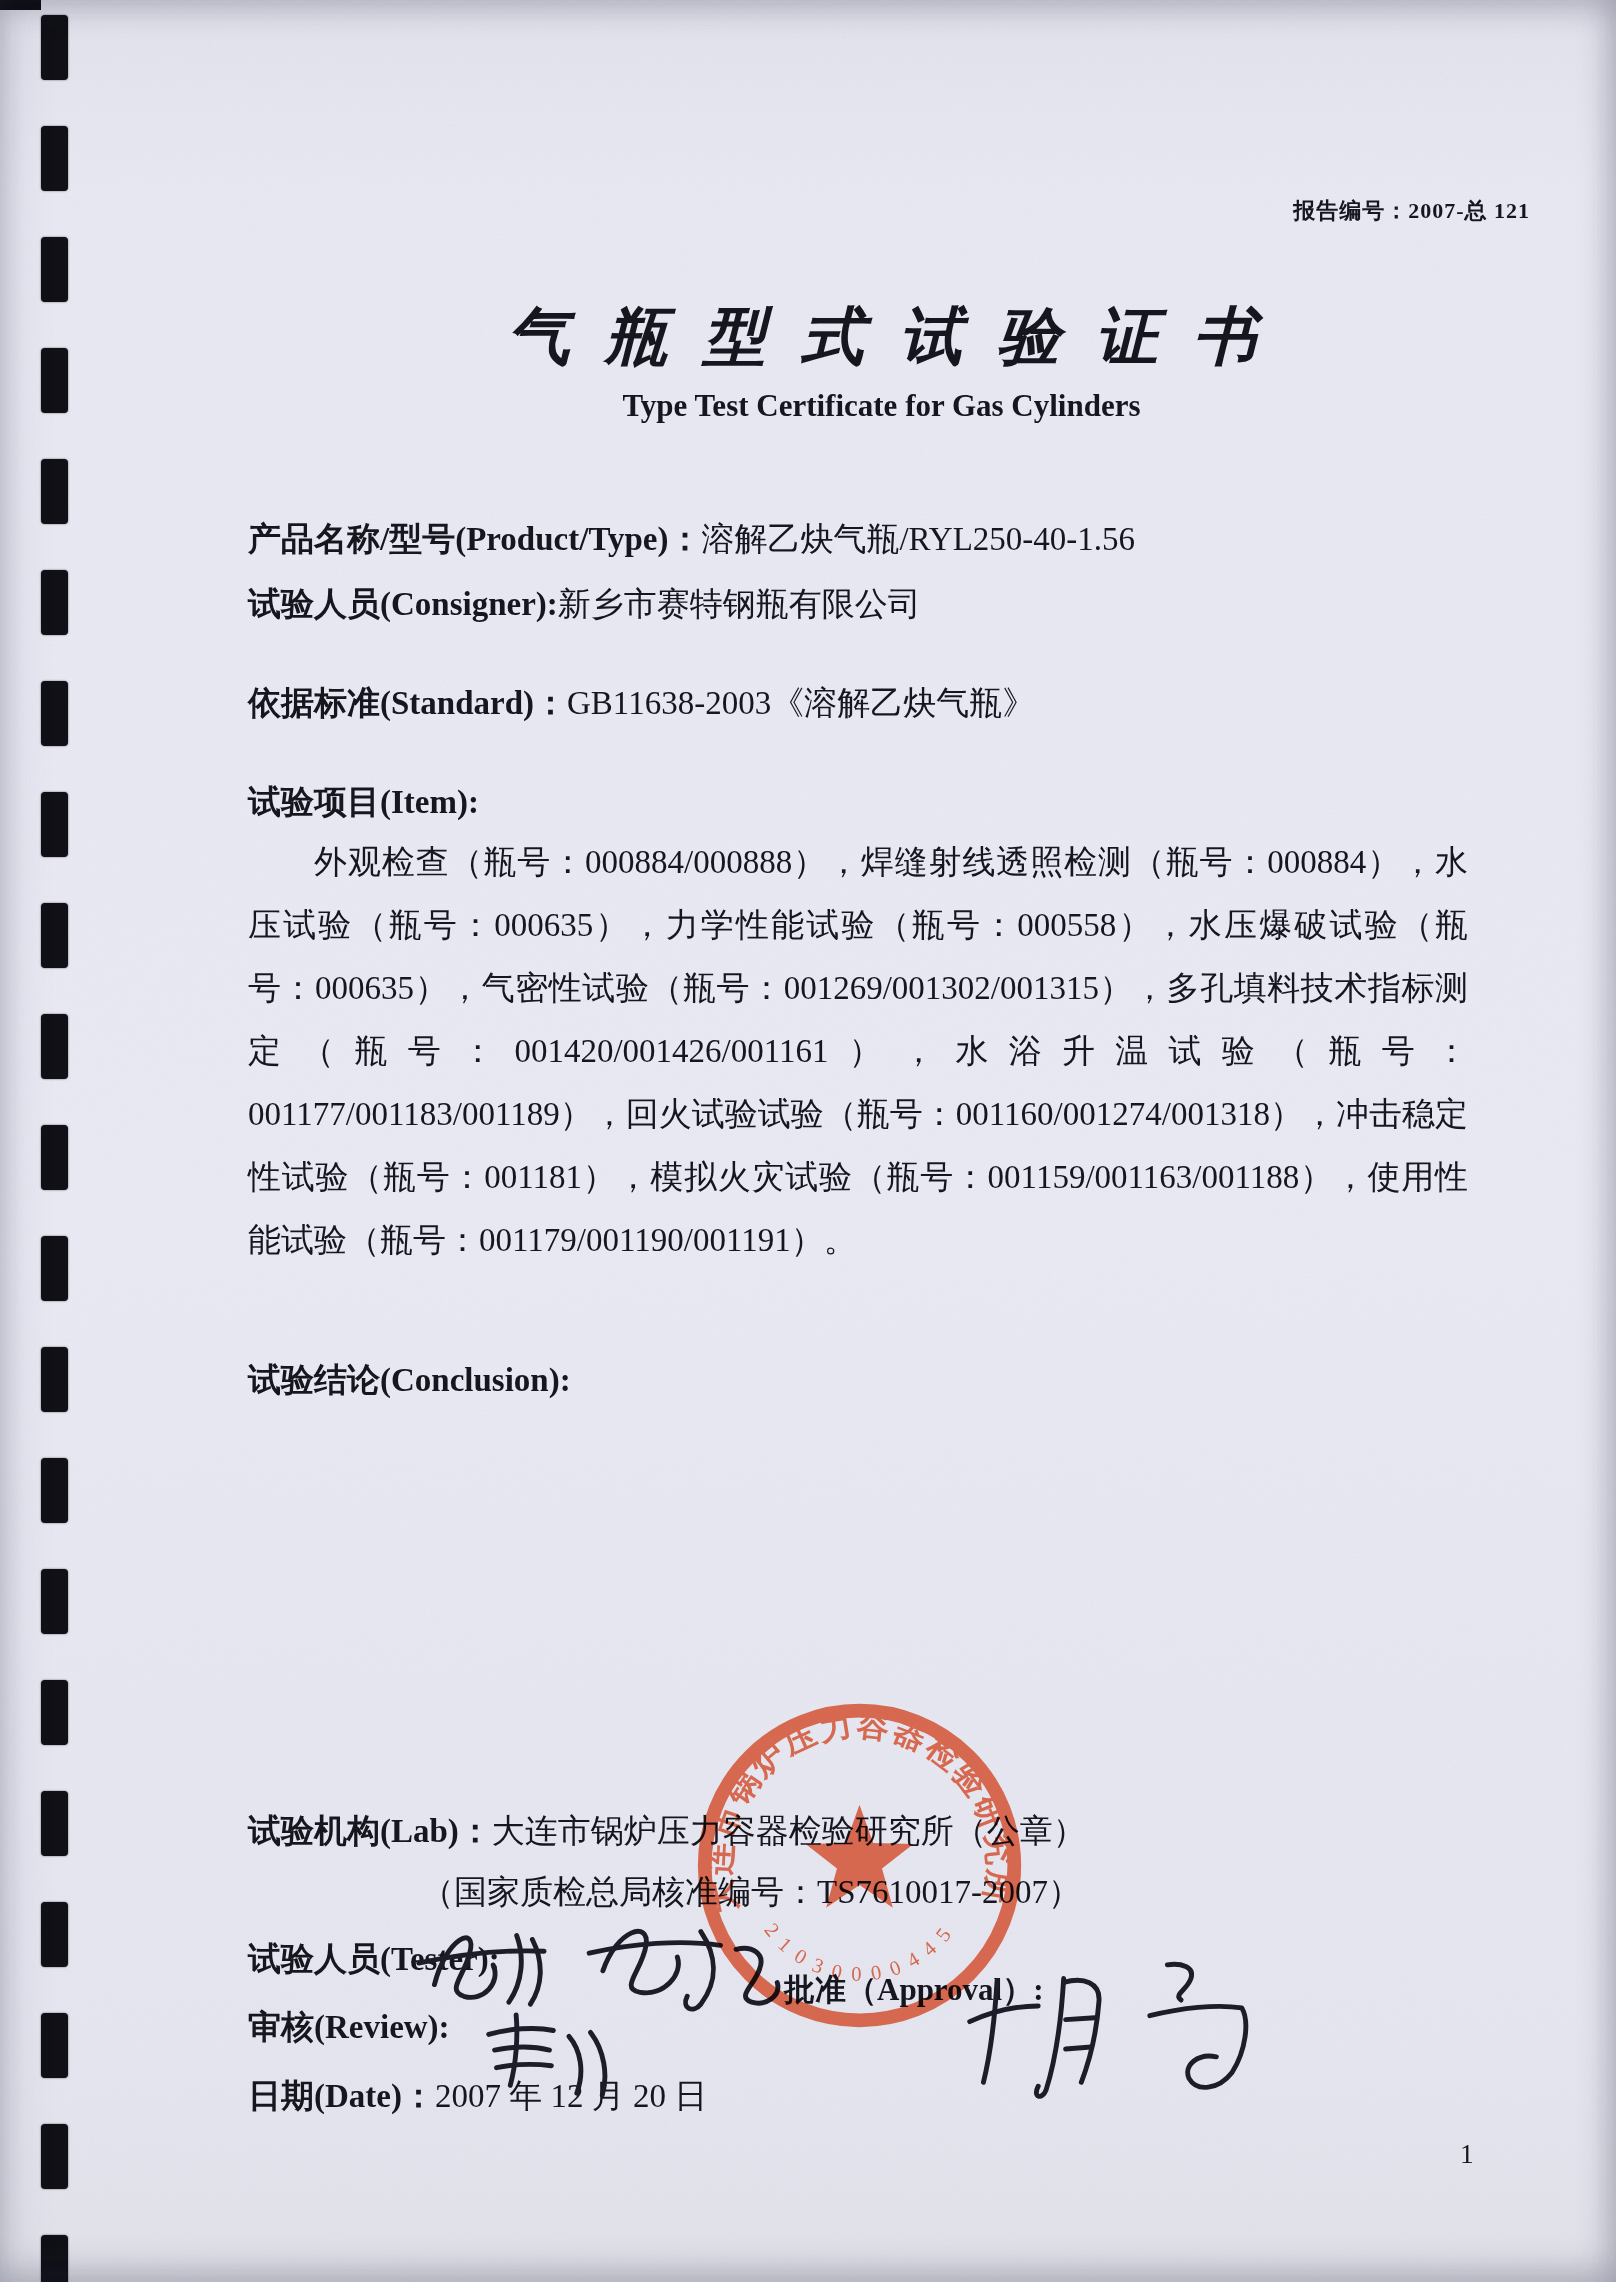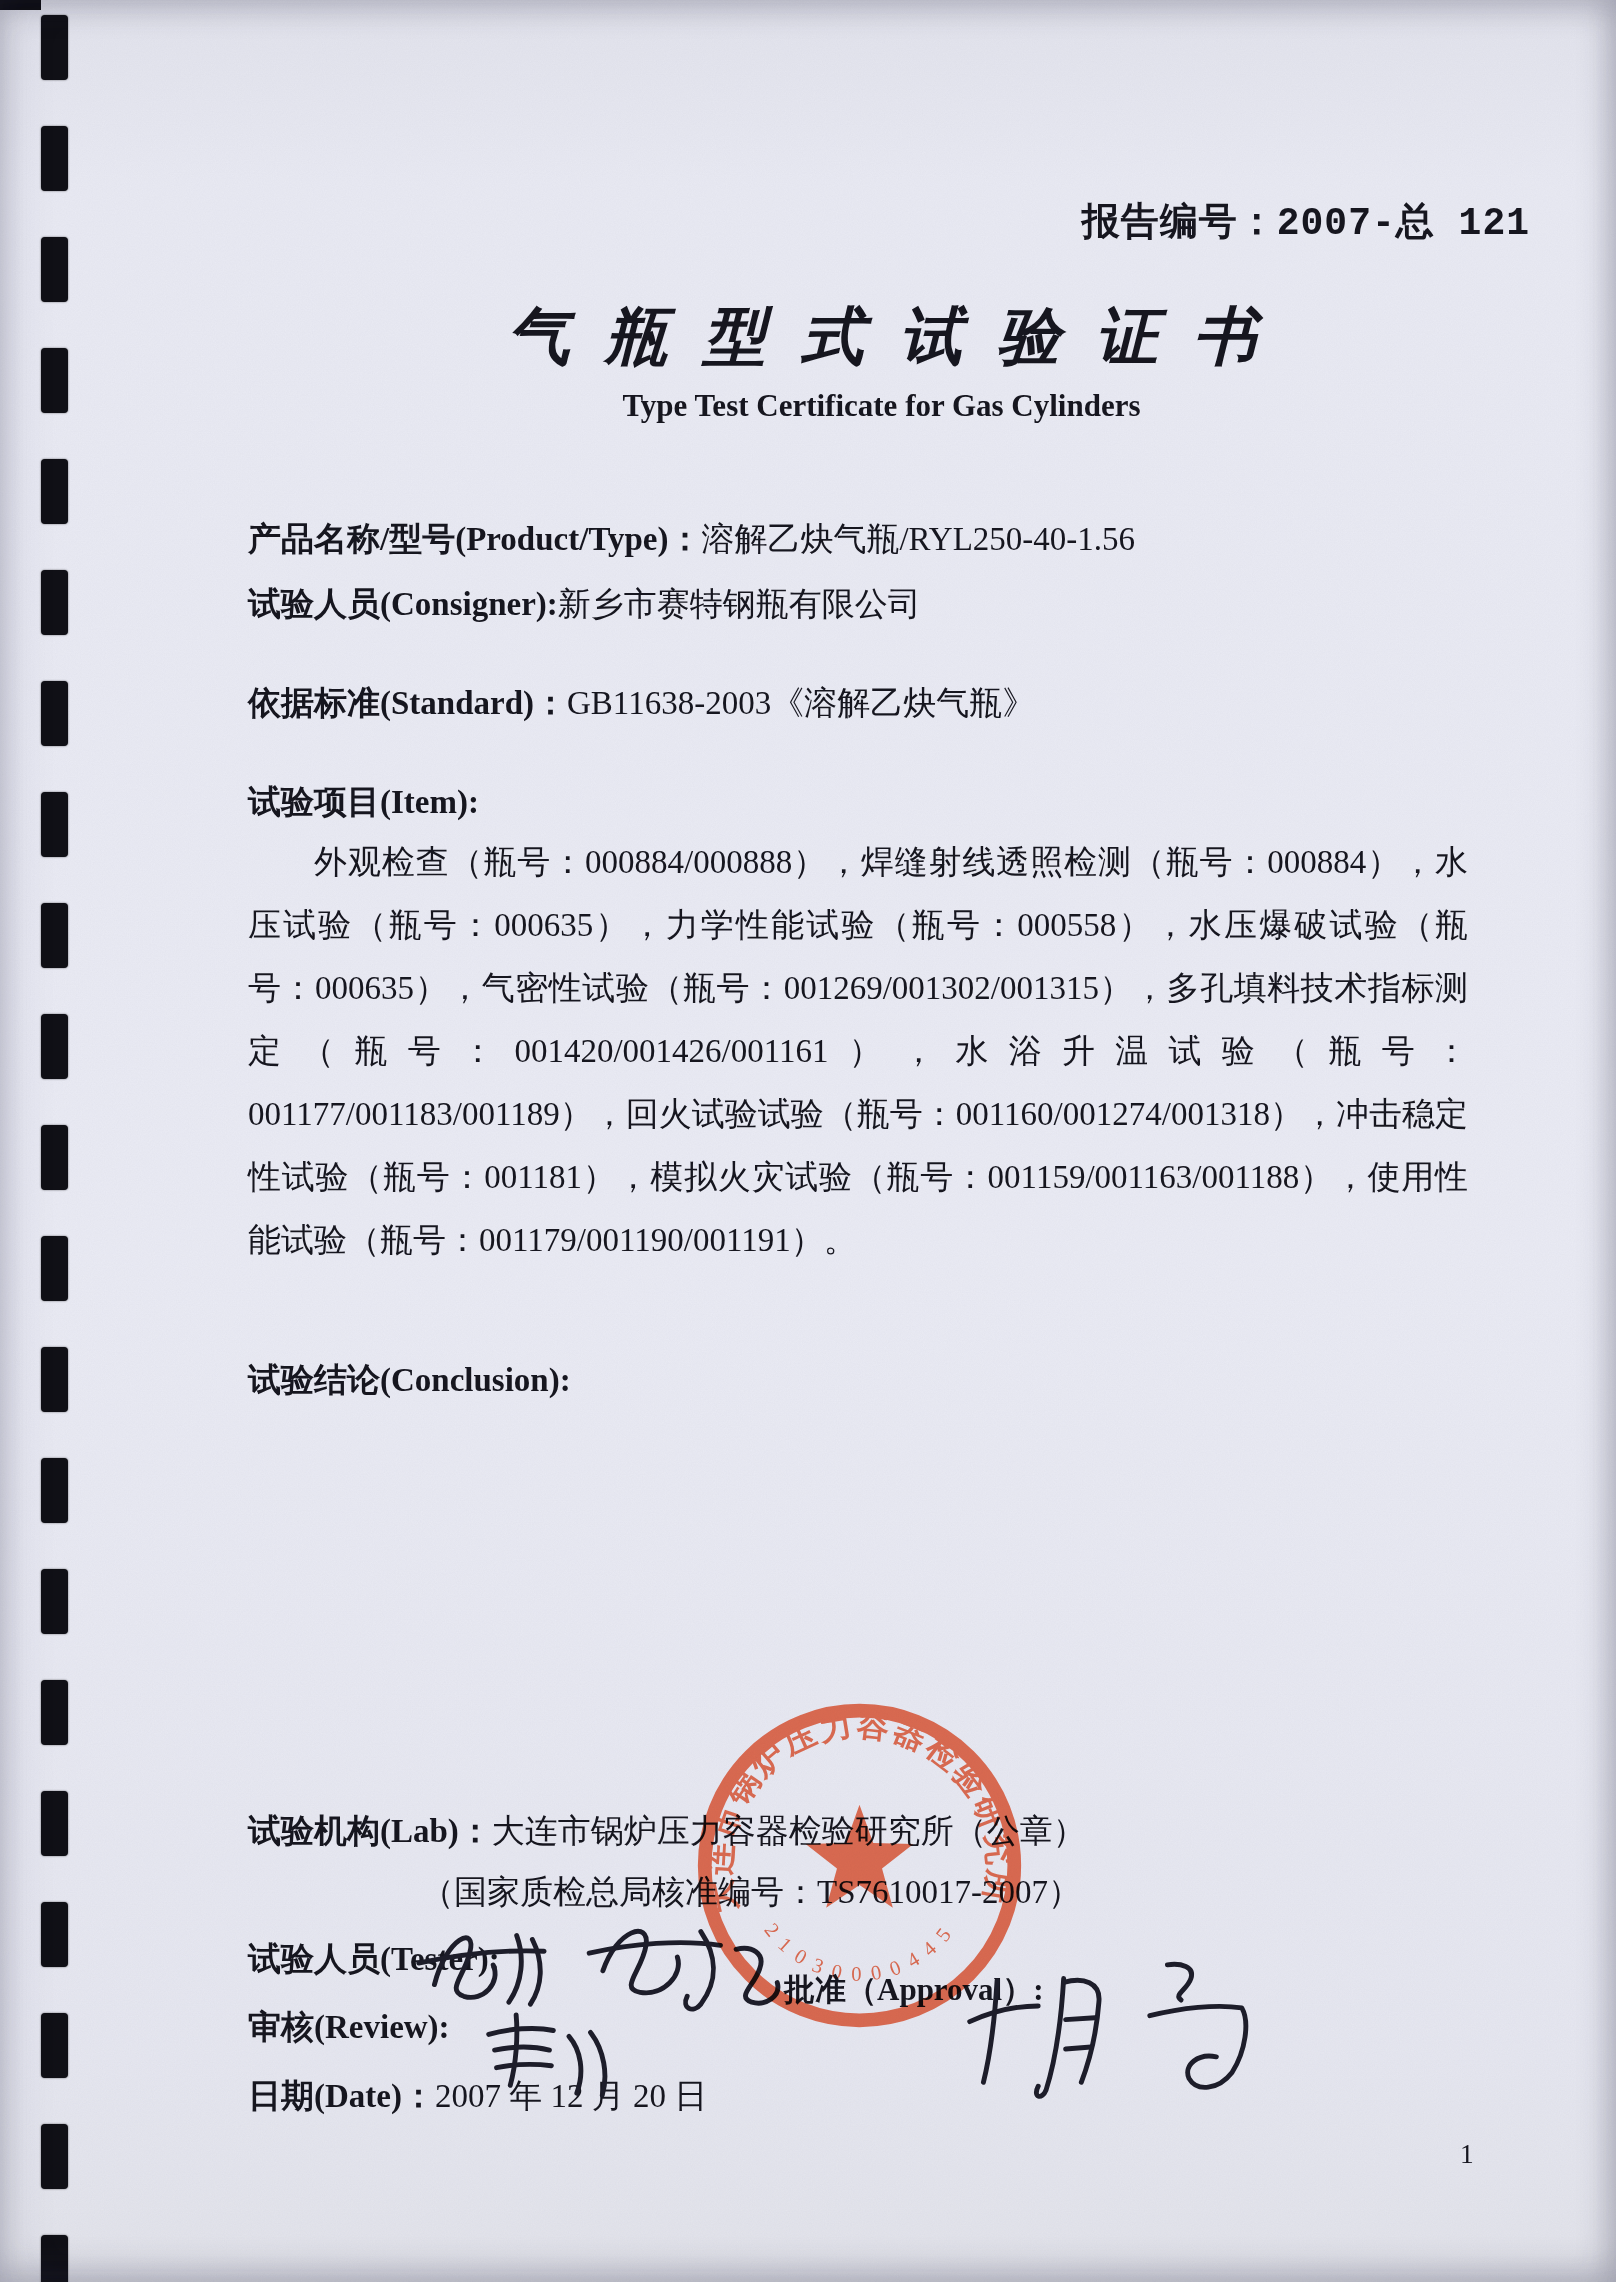--- a/index.html
+++ b/index.html
@@ -18,21 +18,21 @@
                inset 0 -19.6px 29px rgba(45,45,70,.16),
                inset 25.5px 0 39px rgba(45,45,70,.05);
   }
   .grain{position:absolute;inset:0;pointer-events:none;opacity:.07;}
   
   .holes{position:absolute;left:41px;top:14.7px;width:26.5px;display:flex;flex-direction:column;gap:46px;}
   .hole{width:26.5px;height:65px;background:#101016;border-radius:3.9px;box-shadow:0 0 2px rgba(0,0,0,.6);}
   .corner-mark{position:absolute;left:0;top:0;width:41px;height:9.8px;background:#0c0c10;}
   
   .abs{position:absolute;white-space:nowrap;}
-  .report-no{top:196px;right:86px;font-size:38px;font-weight:bold;letter-spacing:1px;font-family:Liberation Mono, monospace;}
+  .report-no{top:196px;right:86px;font-size:22px;font-weight:bold;letter-spacing:1px;}
   .title-zh{top:294px;left:147px;right:0;text-align:center;font-size:63px;font-weight:bold;letter-spacing:35px;padding-left:35px;white-space:nowrap;font-style:italic;}
   .title-en{top:388px;left:147px;right:0;text-align:center;font-size:31px;font-weight:bold;white-space:nowrap;}
   .fline{font-size:33px;left:248px;}
   .fline .lab{font-weight:bold;}
   .product{top:517px;}
   .consigner{top:582px;}
   .standard{top:681px;}
   .item-heading{top:780px;left:248px;font-size:33px;font-weight:bold;}
   .para{position:absolute;left:248px;width:1220px;font-size:33px;line-height:63px;
         text-align:justify;text-indent:2em;white-space:normal;}

